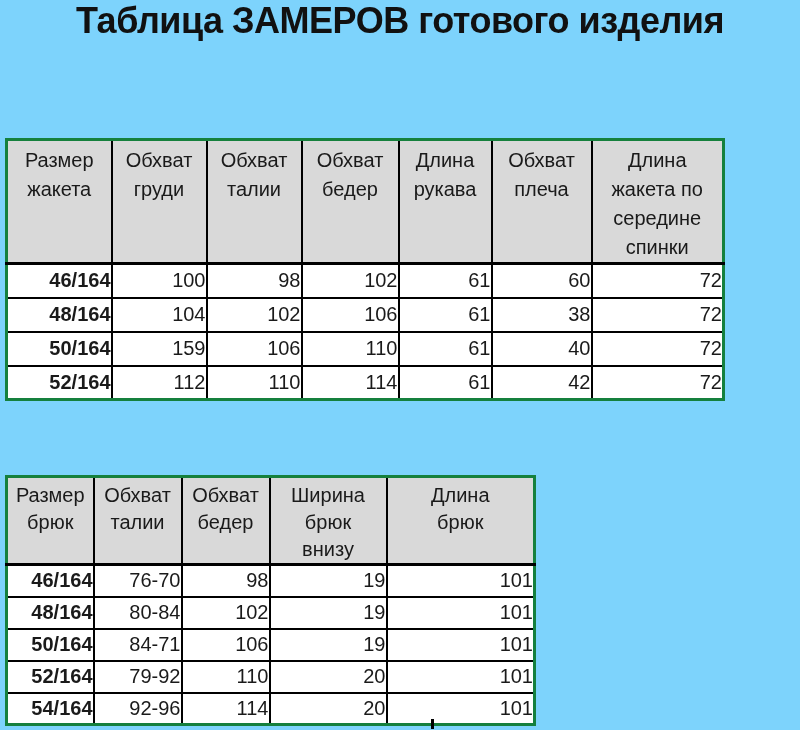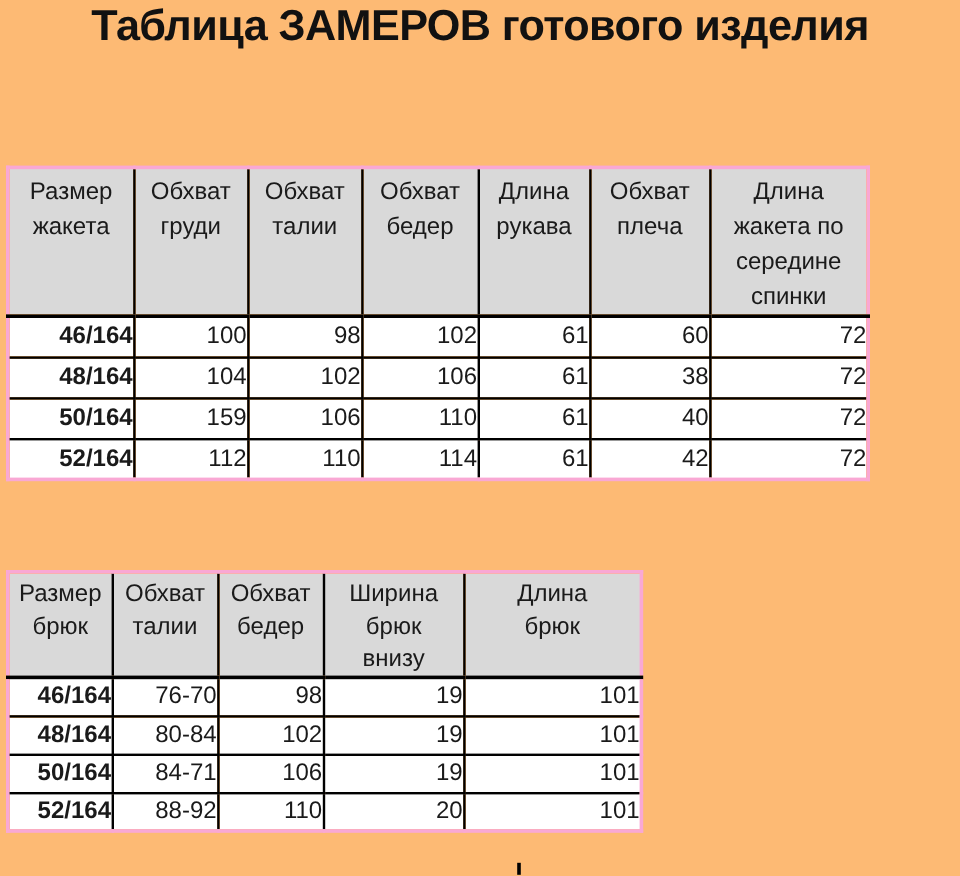--- a/index.html
+++ b/index.html
@@ -8,40 +8,40 @@
     background: #ffffff;
     width: 800px;
     height: 730px;
     overflow: hidden;
     font-family: "Liberation Sans", sans-serif;
   }
   .page {
     position: relative;
     width: 800px;
     height: 730px;
-    background: #fdba74;
+    background: #7dd3fc;
   }
   .page-title {
     position: absolute;
     top: 0px;
     left: 0;
     width: 100%;
     margin: 0;
     text-align: center;
     font-size: 36px;
     font-weight: 700;
     color: #111111;
     letter-spacing: -0.5px;
     font-family: "Liberation Sans", sans-serif;
   }
   table.mtable {
     position: absolute;
     border-collapse: collapse;
     table-layout: fixed;
-    border: 3px solid #f9a8d4;
+    border: 3px solid #15803d;
   }
   .mtable th, .mtable td {
     box-sizing: border-box;
     border: 2px solid #000000;
     text-align: center;
     color: #1a1a1a;
     padding: 0;
     overflow: hidden;
   }
   .mtable th {
@@ -198,23 +198,30 @@
         </tr>
         <tr>
           <td>50/164</td>
           <td>84-71</td>
           <td>106</td>
           <td>19</td>
           <td>101</td>
         </tr>
         <tr>
           <td>52/164</td>
-          <td>88-92</td>
+          <td>79-92</td>
           <td>110</td>
           <td>20</td>
           <td>101</td>
         </tr>
+        <tr>
+          <td>54/164</td>
+          <td>92-96</td>
+          <td>114</td>
+          <td>20</td>
+          <td>101</td>
+        </tr>
       </tbody>
     </table>
 
   <div class="stray-mark"></div>
 
 </div>
 
 </body></html>

